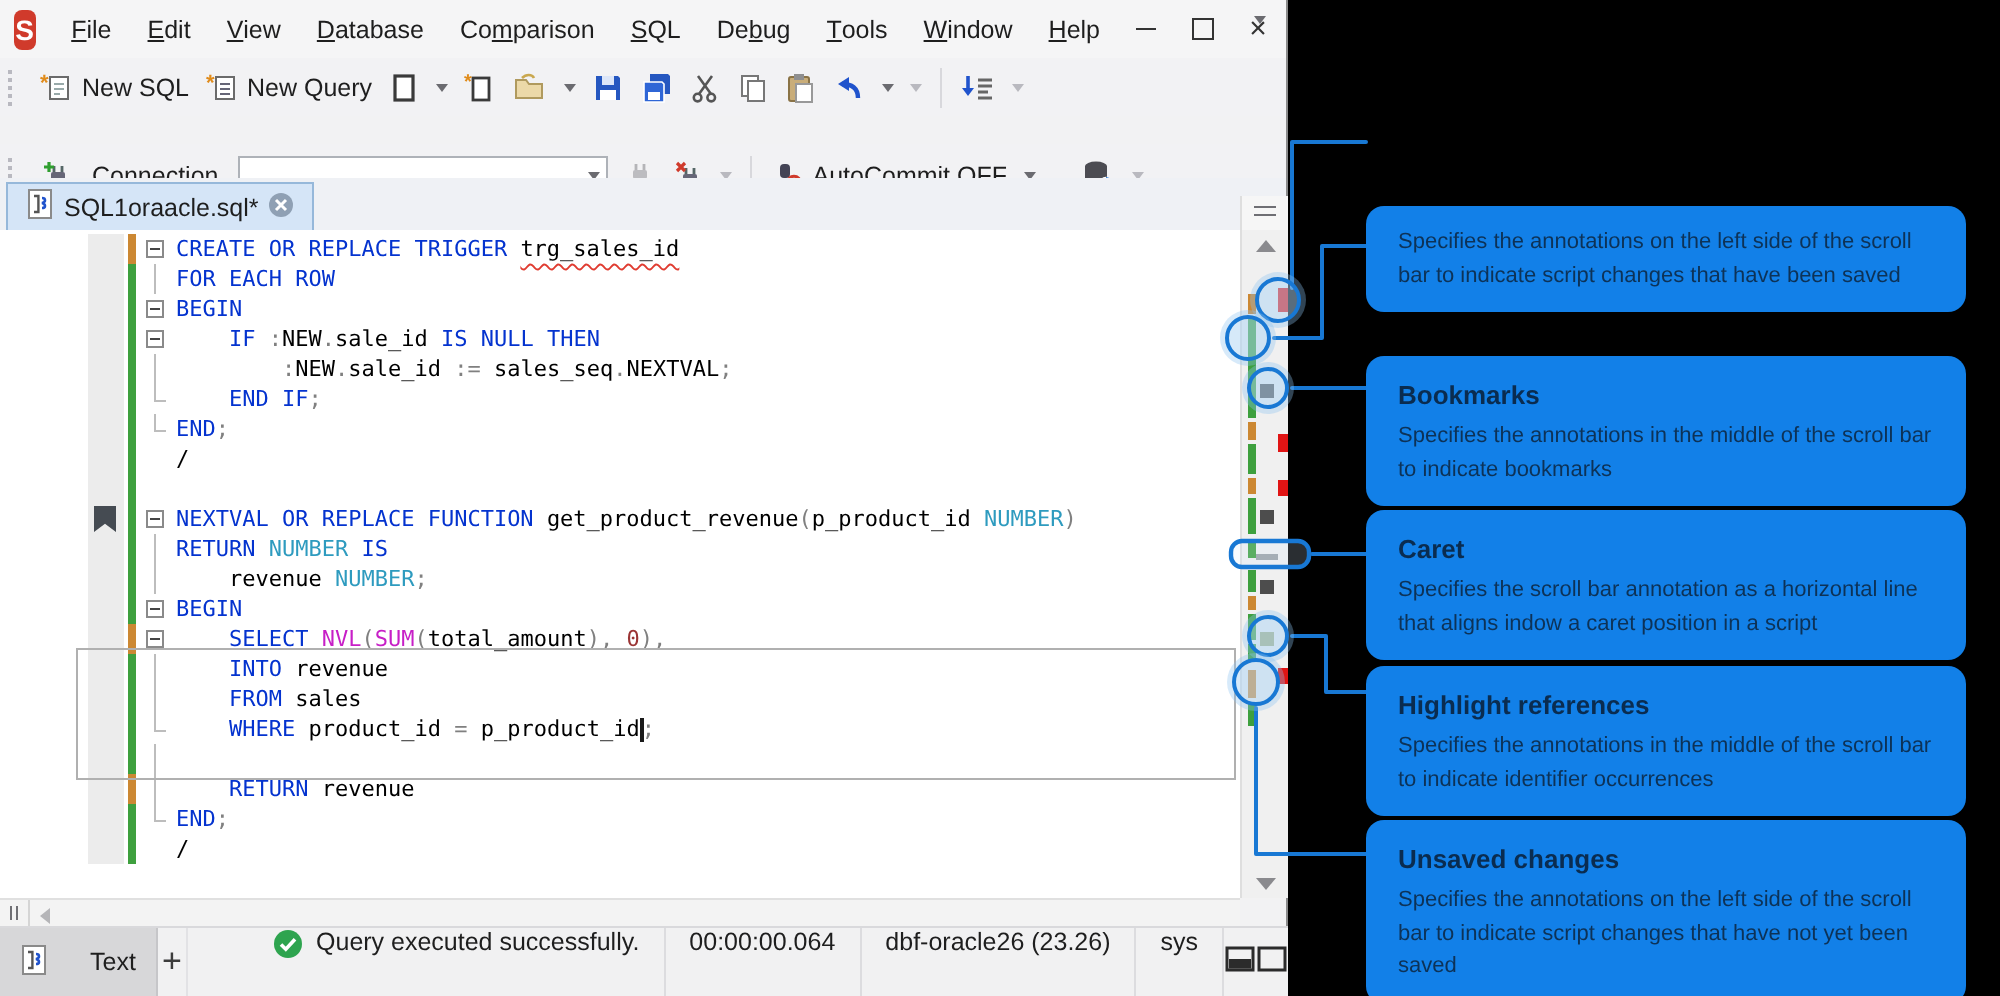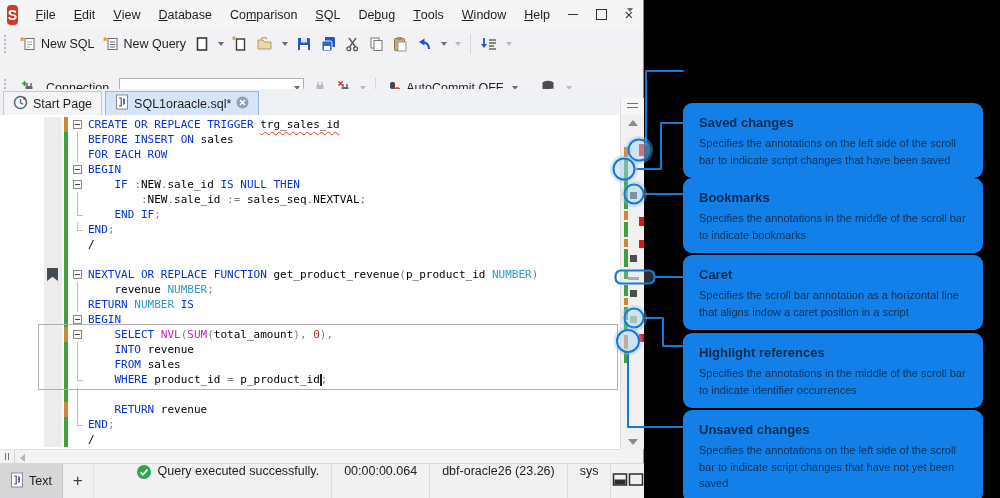--- a/index.html
+++ b/index.html
@@ -86,21 +86,21 @@
   
   #hscroll{position:absolute;left:0;top:449px;width:620px;height:14px;background:#f3f3f3;
            border-top:1px solid #e0e0e0;box-sizing:border-box;}
   #hsplit{position:absolute;left:0;top:0;width:14px;height:13px;border-right:1px solid #d5d5d5;}
   #hsplit .bar{position:absolute;top:3px;width:1px;height:7px;background:#6f6f74;}
   .hs-left{position:absolute;left:20px;top:4px;width:0;height:0;border-top:4px solid transparent;
            border-bottom:4px solid transparent;border-right:5px solid #b5b5b8;}
   
   #statusbar{position:absolute;left:0;top:463px;width:644px;height:35px;background:#f1f1f2;
              border-top:1px solid #d9d9dc;display:flex;align-items:stretch;box-sizing:border-box;}
-  #view-tab{display:flex;align-items:center;gap:5px;padding:0 10px;background:#d7d7d9;
+  #view-tab{display:flex;align-items:center;gap:21px;padding:0 10px;background:#d7d7d9;
             border-right:1px solid #c6c6c9;font-size:12.5px;}
   #add-view{width:40px;display:flex;align-items:center;justify-content:center;font-size:17px;color:#3c3c3c;
             border-right:1px solid #e2e2e5;}
   .st-field{display:flex;align-items:flex-start;gap:6px;padding:0 12px;border-right:1px solid #dcdcdf;
             white-space:nowrap;}
   #st-msg{margin-left:30px;}
   .st-spacer{flex:1;}
   .vico{width:22px;display:flex;align-items:center;justify-content:center;}
   
   #blackpanel{position:absolute;left:644px;top:0;width:356px;height:498px;background:#000;}
@@ -313,28 +313,20 @@
               <circle cx="13" cy="13" r="3.6" fill="#fff"></circle>
               <path d="M13 10.2a2.8 2.8 0 1 1-2.6 1.6" fill="none" stroke="#1d6fd1" stroke-width="1.4"></path>
               <path d="M10 10.5l.6 1.8 1.7-.7z" fill="#1d6fd1"></path>
             </svg>
           </span>
         </span>
       <span class="dd dis"></span>
     </div>
 
     <div id="tabstrip">
-        <div class="doc-tab">
-          <span><svg width="15" height="15" viewBox="0 0 15 15">
-              <circle cx="7.5" cy="7.5" r="6" fill="#f4f6f8" stroke="#5a6c80" stroke-width="1.6"></circle>
-              <path d="M7.5 4v3.8l2.6 1.4" fill="none" stroke="#5a6c80" stroke-width="1.3"></path>
-              <circle cx="11.5" cy="3.5" r="1.4" fill="#d03a2b"></circle>
-            </svg></span>
-          <span>Start Page</span>
-        </div>
         <div class="doc-tab active">
           <span><svg width="14" height="16" viewBox="0 0 14 16">
               <rect x="1.5" y="1" width="11" height="14" fill="#fff" stroke="#8a8a8a"></rect>
               <path d="M4 4h2.2v8H4" fill="none" stroke="#555" stroke-width="1.2"></path>
               <path d="M8 5c2 0 2 2 0 2.5c2 .5 2 2.5 0 2.5" fill="none" stroke="#2053cc" stroke-width="1.3"></path>
             </svg></span>
           <span>SQL1oraacle.sql*</span>
           <span><svg width="13" height="13" viewBox="0 0 13 13">
               <circle cx="6.5" cy="6.5" r="6" fill="#8fa0b4"></circle>
               <path d="M4 4l5 5M9 4l-5 5" stroke="#fff" stroke-width="1.5"></path>
@@ -356,30 +348,20 @@
             <div class="cm-code"><span class="tk-k">CREATE OR REPLACE TRIGGER </span><span class="tk-e">trg_sales_id</span></div>
           </div>
           <div class="crow">
             <div class="cm-margin"></div>
             <div class="cm-change chg-green">
               <i></i>
             </div>
             <div class="cm-fold">
               <span class="fold-v"></span>
             </div>
-            <div class="cm-code"><span class="tk-k">BEFORE INSERT ON </span><span class="tk-i">sales</span></div>
-          </div>
-          <div class="crow">
-            <div class="cm-margin"></div>
-            <div class="cm-change chg-green">
-              <i></i>
-            </div>
-            <div class="cm-fold">
-              <span class="fold-v"></span>
-            </div>
             <div class="cm-code"><span class="tk-k">FOR EACH ROW</span></div>
           </div>
           <div class="crow">
             <div class="cm-margin"></div>
             <div class="cm-change chg-green">
               <i></i>
             </div>
             <div class="cm-fold">
               <span class="fold-box"></span>
             </div>
@@ -456,31 +438,31 @@
             <div class="cm-code"><span class="tk-k">NEXTVAL OR REPLACE FUNCTION </span><span class="tk-i">get_product_revenue</span><span class="tk-o">(</span><span class="tk-i">p_product_id </span><span class="tk-t">NUMBER</span><span class="tk-o">)</span></div>
           </div>
           <div class="crow">
             <div class="cm-margin"></div>
             <div class="cm-change chg-green">
               <i></i>
             </div>
             <div class="cm-fold">
               <span class="fold-v"></span>
             </div>
+            <div class="cm-code"><span class="tk-k">RETURN </span><span class="tk-t">NUMBER </span><span class="tk-k">IS</span></div>
+          </div>
+          <div class="crow">
+            <div class="cm-margin"></div>
+            <div class="cm-change chg-green">
+              <i></i>
+            </div>
+            <div class="cm-fold">
+              <span class="fold-v"></span>
+            </div>
             <div class="cm-code"><span class="tk-i">    revenue </span><span class="tk-t">NUMBER</span><span class="tk-o">;</span></div>
-          </div>
-          <div class="crow">
-            <div class="cm-margin"></div>
-            <div class="cm-change chg-green">
-              <i></i>
-            </div>
-            <div class="cm-fold">
-              <span class="fold-v"></span>
-            </div>
-            <div class="cm-code"><span class="tk-k">RETURN </span><span class="tk-t">NUMBER </span><span class="tk-k">IS</span></div>
           </div>
           <div class="crow">
             <div class="cm-margin"></div>
             <div class="cm-change chg-green">
               <i></i>
             </div>
             <div class="cm-fold">
               <span class="fold-box"></span>
             </div>
             <div class="cm-code"><span class="tk-k">BEGIN</span></div>
@@ -670,21 +652,20 @@
       <circle cx="634" cy="194" r="13" fill="rgba(140,195,242,0.35)"></circle>
       <circle cx="634" cy="194" r="9.5" fill="rgba(210,230,248,0.25)" stroke="#1878d4" stroke-width="2"></circle>
       <rect x="615.5" y="270.5" width="39" height="13" rx="5.5" fill="rgba(210,230,248,0.2)" stroke="#1878d4" stroke-width="2.2"></rect>
       <circle cx="634" cy="318" r="13" fill="rgba(140,195,242,0.35)"></circle>
       <circle cx="634" cy="318" r="9.5" fill="rgba(210,230,248,0.25)" stroke="#1878d4" stroke-width="2"></circle>
       <circle cx="628" cy="341" r="14.5" fill="rgba(140,195,242,0.35)"></circle>
       <circle cx="628" cy="341" r="11" fill="rgba(210,230,248,0.25)" stroke="#1878d4" stroke-width="2"></circle>
     </g>
   </svg>
     <div class="callout" style="top: 103px; min-height: 44px;">
-      <h3>Saved changes</h3>
       <p>Specifies the annotations on the left side of the scroll bar to indicate script changes that have been saved</p>
     </div>
     <div class="callout" style="top: 178px; min-height: 44px;">
       <h3>Bookmarks</h3>
       <p>Specifies the annotations in the middle of the scroll bar to indicate bookmarks</p>
     </div>
     <div class="callout" style="top: 255px; min-height: 42px;">
       <h3>Caret</h3>
       <p>Specifies the scroll bar annotation as a horizontal line that aligns indow a caret position in a script</p>
     </div>

